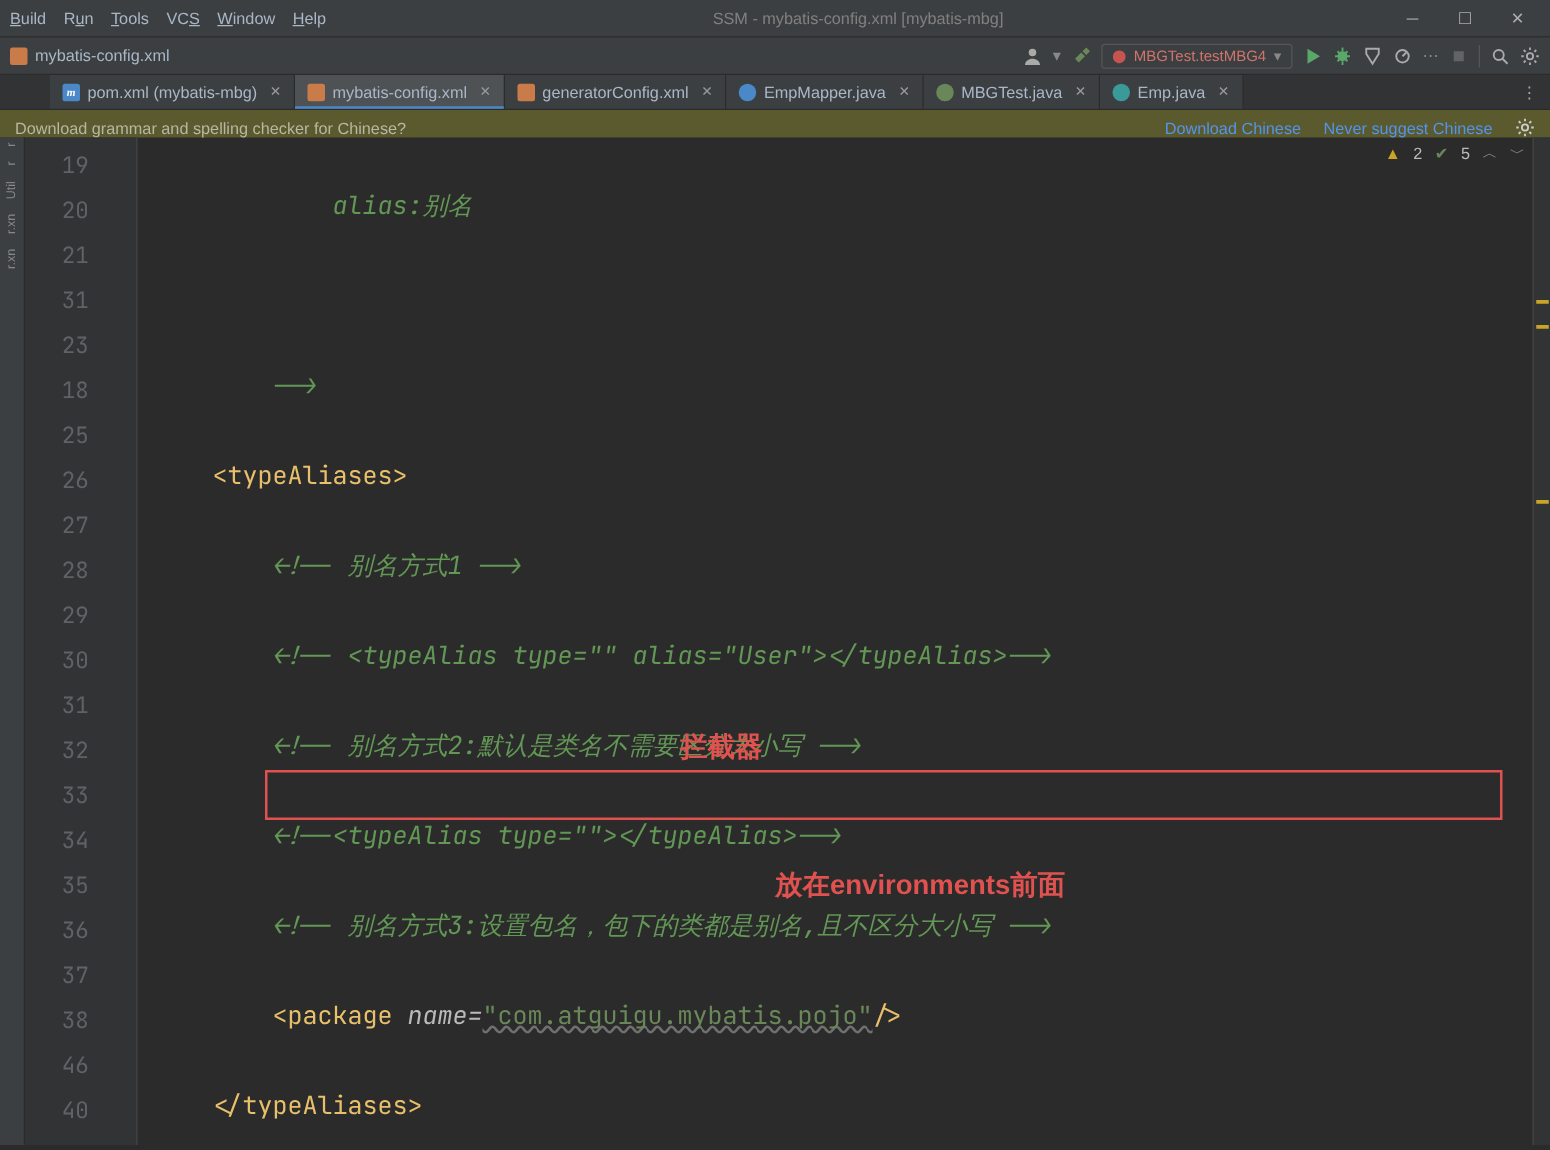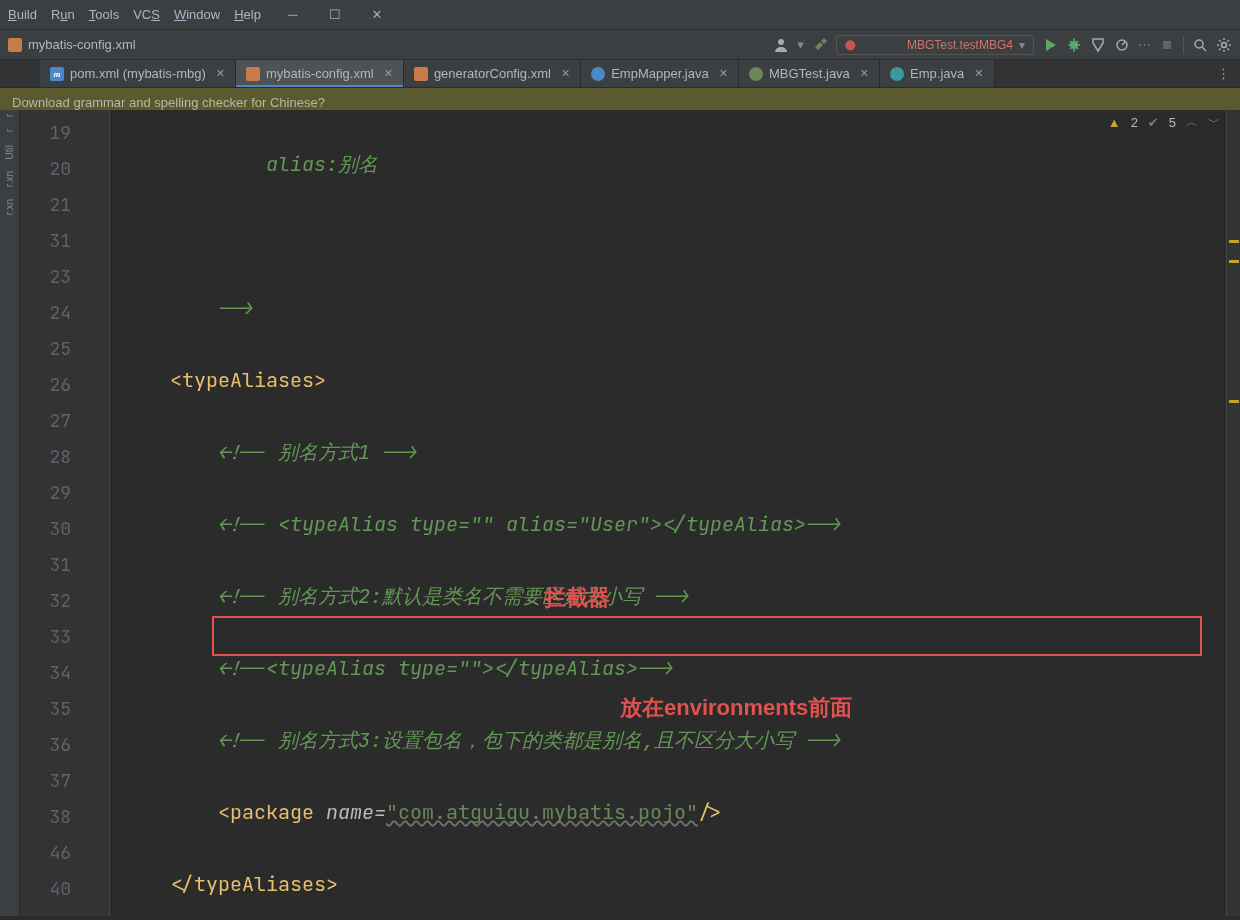--- a/index.html
+++ b/index.html
@@ -69,21 +69,21 @@
   .icon { display:inline-flex; width:16px; height:16px; }
   .icon svg { width:100%; height:100%; }
   .run-config {
     display:flex;align-items:center;gap:6px;
     border:1px solid #555;
     border-radius:3px;
     padding:2px 8px;
     color: var(--text);
     font-size:12px;
   }
-  .run-config .method { color: var(--run-config); margin-left: 45px; }
+  .run-config .method { color: var(--run-config); }
   
   .tabs {
     height: 28px;
     background: var(--bg-darker);
     display: flex;
     align-items: stretch;
     border-bottom: 1px solid #2b2b2b;
     padding-left: 40px;
     position:relative;
   }
@@ -202,20 +202,21 @@
 
 <div class="titlebar">
   <div class="menus">
     <span><span class="mnemonic">B</span>uild</span>
     <span>R<span class="mnemonic">u</span>n</span>
     <span><span class="mnemonic">T</span>ools</span>
     <span>VC<span class="mnemonic">S</span></span>
     <span><span class="mnemonic">W</span>indow</span>
     <span><span class="mnemonic">H</span>elp</span>
   </div>
+  <div class="title-path">SSM - mybatis-config.xml [mybatis-mbg]</div>
   <div class="winbtns">
     <div class="winbtn">─</div>
     <div class="winbtn">☐</div>
     <div class="winbtn">✕</div>
   </div>
 </div>
 
 <div class="toolbar">
   <div class="nav-path">
     <span class="file-icon-xml"></span>
@@ -312,20 +313,30 @@
   <div class="tab">
     <span class="file-icon-java i-teal"></span>
     <span>Emp.java</span>
     <span class="close">✕</span>
   </div>
   <div class="overflow">⋮</div>
 </div>
 
 <div class="banner">
   <span>Download grammar and spelling checker for Chinese?</span>
+  <div class="right">
+    <a>Download Chinese</a>
+    <a>Never suggest Chinese</a>
+    <span class="icon">
+        <svg viewBox="0 0 16 16">
+          <circle cx="8" cy="8" r="2.5" fill="none" stroke="#ccc" stroke-width="1.5"></circle>
+          <path d="M8 1v2M8 13v2M1 8h2M13 8h2M3 3l1.5 1.5M11.5 11.5L13 13M3 13l1.5-1.5M11.5 4.5L13 3" stroke="#ccc" stroke-width="1.5"></path>
+        </svg>
+      </span>
+  </div>
 </div>
 
 <div class="main">
   <div class="project-rail">
     <span class="rail-label">r</span>
     <span class="rail-label">r</span>
     <span class="rail-label">Util</span>
     <span class="rail-label">r.xn</span>
     <span class="rail-label">r.xn</span>
   </div>
@@ -340,21 +351,21 @@
       <span class="chev">︿</span>
       <span class="chev">﹀</span>
     </div>
 
     <div class="gutter">
       <div class="ln">19</div>
       <div class="ln">20</div>
       <div class="ln">21</div>
       <div class="ln">31</div>
       <div class="ln">23</div>
-      <div class="ln">24</div>
+      <div class="ln">18</div>
       <div class="ln">25</div>
       <div class="ln">26</div>
       <div class="ln">27</div>
       <div class="ln">28</div>
       <div class="ln">29</div>
       <div class="ln">30</div>
       <div class="ln">31</div>
       <div class="ln">32</div>
       <div class="ln">33</div>
       <div class="ln">34</div>

